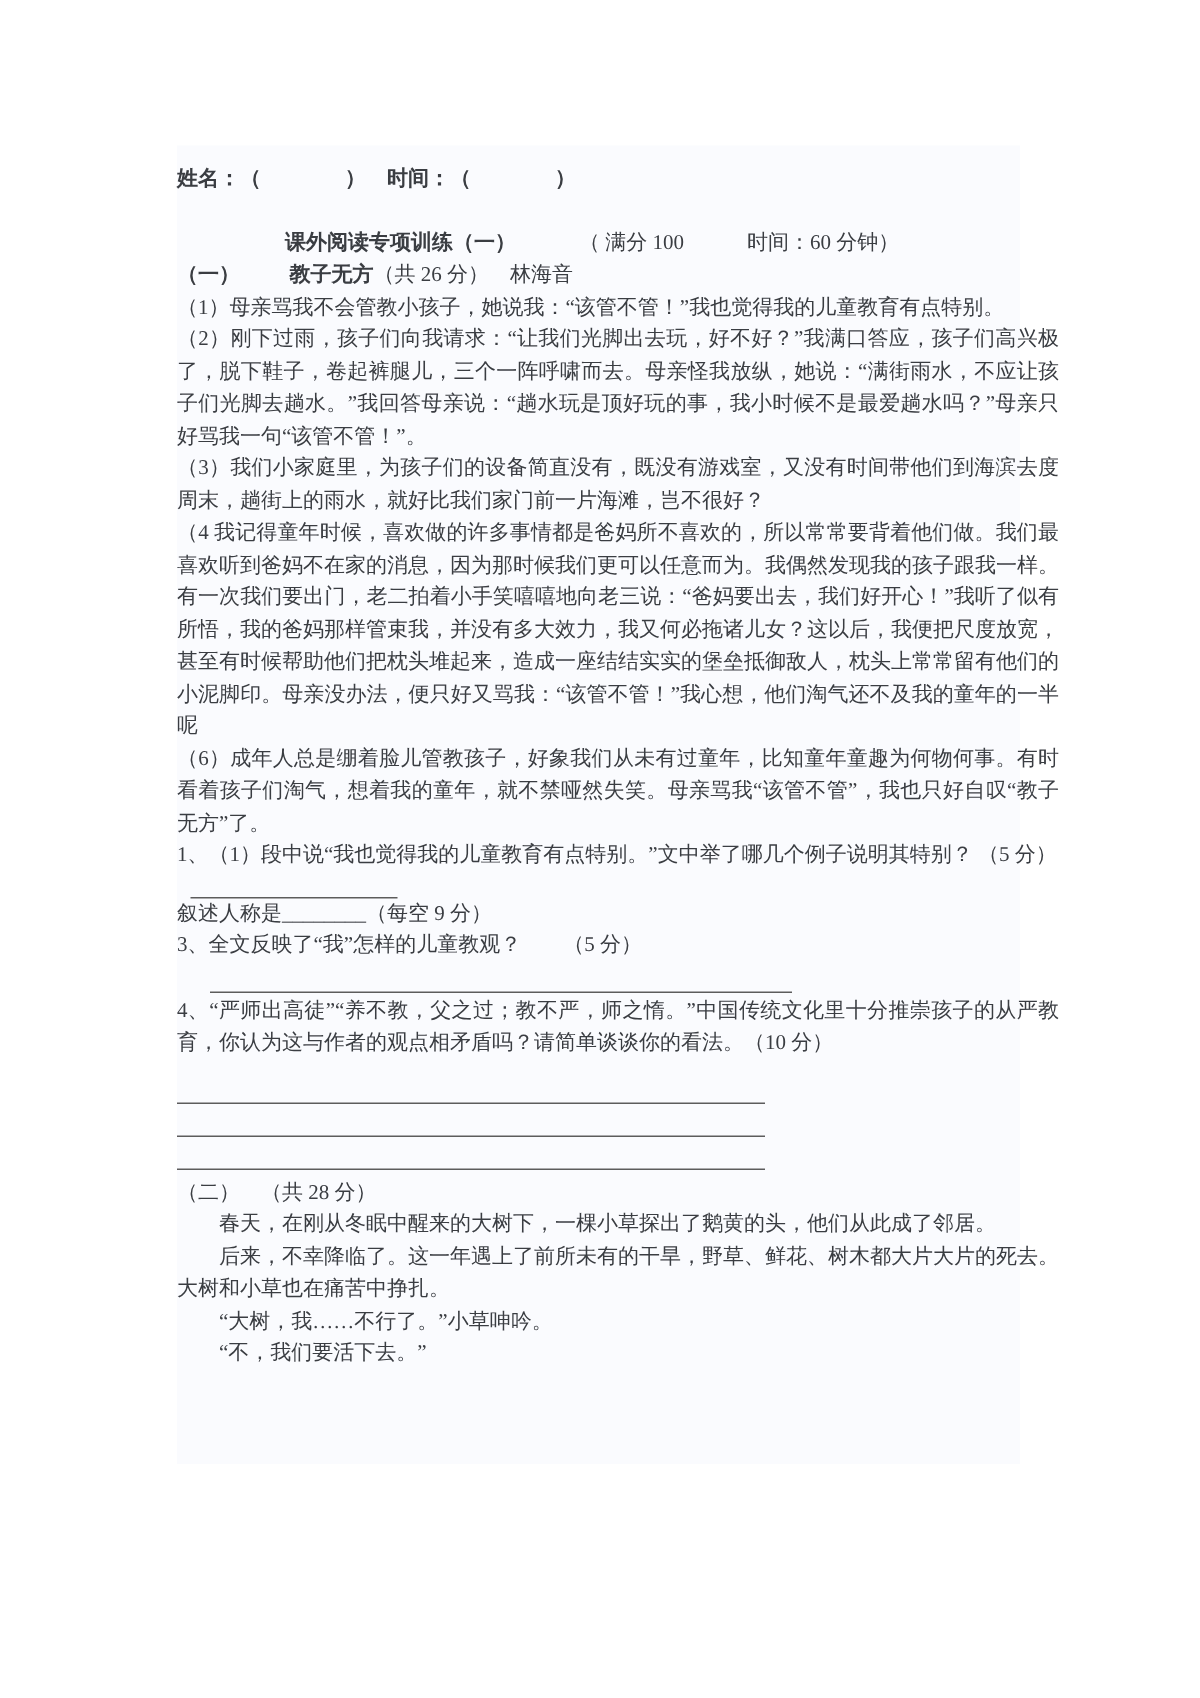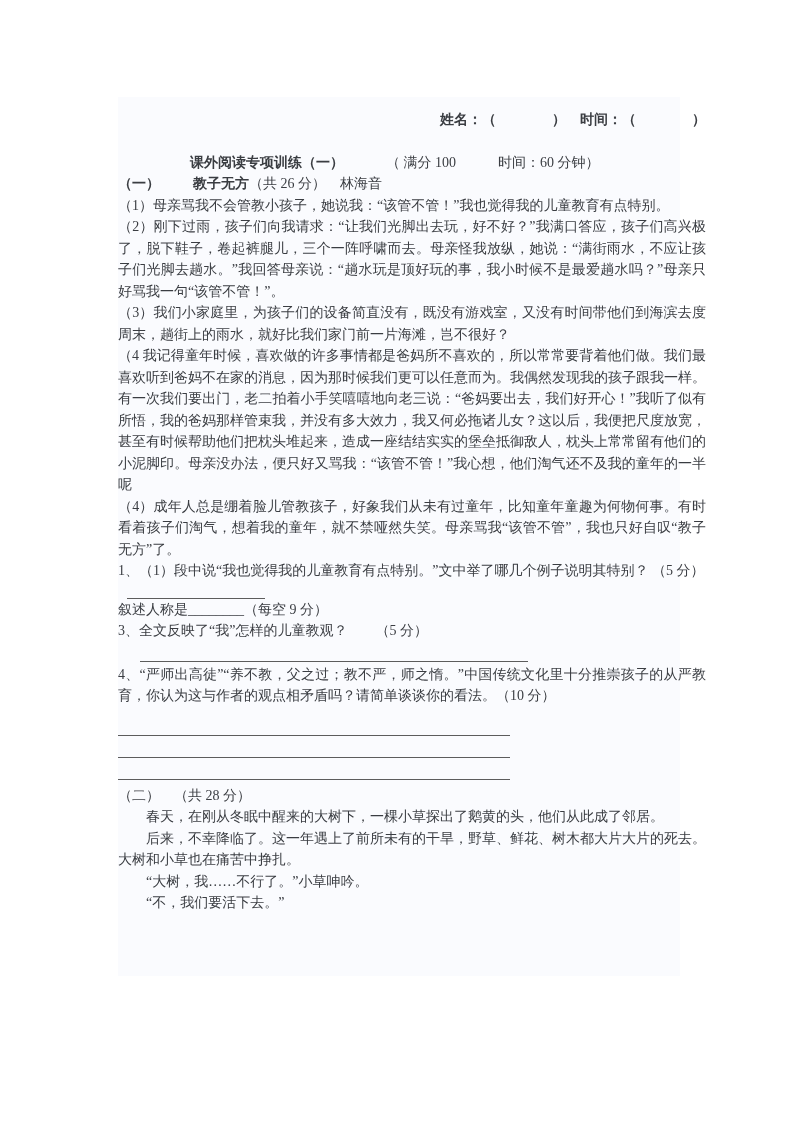--- a/index.html
+++ b/index.html
@@ -20,21 +20,21 @@
   .content{
     position:absolute;
     left:118px;top:109px;
     width:588px;
     font-size:14px;
     line-height:21.5px;
   }
   .content p{margin:0;text-align:justify;}
   .nowrap{white-space:nowrap;}
   
-  .row-name-time{font-weight:bold;white-space:nowrap;text-align:right;}
+  .row-name-time{font-weight:bold;white-space:nowrap;}
   .row-title{margin-top:21px;white-space:nowrap;}
   .t-title{margin-left:72px;font-weight:bold;}
   .t-info{margin-left:42px;}
   .s1-label{font-weight:bold;}
   .s1-title{margin-left:33px;font-weight:bold;}
   .s1-author{margin-left:14px;}
   
   .blank-short{width:138px;margin-left:9px;height:16px;border-bottom:1px solid #5c5c5c;}
   .q2-row{position:relative;height:22px;}
   .q2-line{position:absolute;left:0;bottom:4px;width:282px;border-bottom:1px solid #5c5c5c;}
@@ -62,21 +62,21 @@
   </div>
 
   <div class="nowrap">
     <span class="s1-label">（一）</span><span class="s1-title">教子无方</span><span>（共 26 分）</span><span class="s1-author">林海音</span>
   </div>
 
   <p>（1）母亲骂我不会管教小孩子，她说我：“该管不管！”我也觉得我的儿童教育有点特别。</p>
   <p>（2）刚下过雨，孩子们向我请求：“让我们光脚出去玩，好不好？”我满口答应，孩子们高兴极了，脱下鞋子，卷起裤腿儿，三个一阵呼啸而去。母亲怪我放纵，她说：“满街雨水，不应让孩子们光脚去趟水。”我回答母亲说：“趟水玩是顶好玩的事，我小时候不是最爱趟水吗？”母亲只好骂我一句“该管不管！”。</p>
   <p>（3）我们小家庭里，为孩子们的设备简直没有，既没有游戏室，又没有时间带他们到海滨去度周末，趟街上的雨水，就好比我们家门前一片海滩，岂不很好？</p>
   <p>（4 我记得童年时候，喜欢做的许多事情都是爸妈所不喜欢的，所以常常要背着他们做。我们最喜欢听到爸妈不在家的消息，因为那时候我们更可以任意而为。我偶然发现我的孩子跟我一样。有一次我们要出门，老二拍着小手笑嘻嘻地向老三说：“爸妈要出去，我们好开心！”我听了似有所悟，我的爸妈那样管束我，并没有多大效力，我又何必拖诸儿女？这以后，我便把尺度放宽，甚至有时候帮助他们把枕头堆起来，造成一座结结实实的堡垒抵御敌人，枕头上常常留有他们的小泥脚印。母亲没办法，便只好又骂我：“该管不管！”我心想，他们淘气还不及我的童年的一半呢</p>
-  <p>（4）成年人总是绷着脸儿管教孩子，好象我们从未有过童年，比知童年童趣为何物何事。有时看着孩子们淘气，想着我的童年，就不禁哑然失笑。母亲骂我“该管不管”，我也只好自叹“教子无方”了。</p>
+  <p>（6）成年人总是绷着脸儿管教孩子，好象我们从未有过童年，比知童年童趣为何物何事。有时看着孩子们淘气，想着我的童年，就不禁哑然失笑。母亲骂我“该管不管”，我也只好自叹“教子无方”了。</p>
 
   <p>1、（1）段中说“我也觉得我的儿童教育有点特别。”文中举了哪几个例子说明其特别？ （5 分）</p>
 
   <div class="blank-short"></div>
 
 
   <p>叙述人称是________（每空 9 分）</p>
 
   <p>3、全文反映了“我”怎样的儿童教观？　　（5 分）</p>
 

